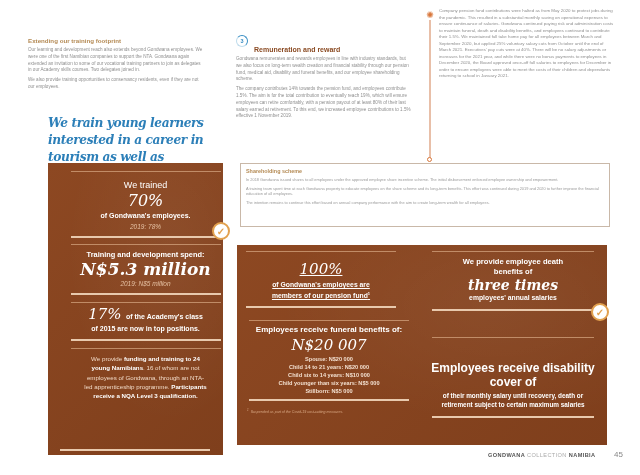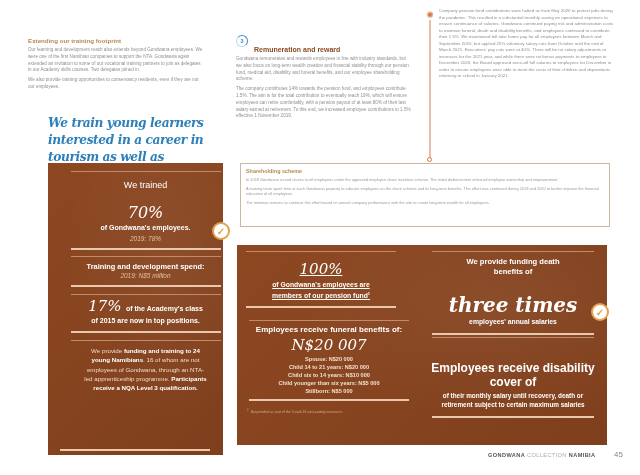--- a/index.html
+++ b/index.html
@@ -31,26 +31,27 @@
     <p>Our learning and development reach also extends beyond Gondwana employees. We were one of the first Namibian companies to support the NTA. Gondwana again extended an invitation to some of our vocational training partners to join as delegates in our Academy skills courses. Two delegates joined in.</p>
     <p>We also provide training opportunities to conservancy residents, even if they are not our employees.</p>
   </div>
 </div>
 
 <div class="abs quote" style="left:48px; top:115px; width:180px;">We train young learners interested in a career in tourism as well as members of the broader tourism industry.</div>
 
 <div class="abs card" style="left:48px; top:163px; width:175px; height:292px;">
   <div class="rule-thin" style="width:150px; margin-top:8px;"></div>
   <div style="font-size:9px; margin-top:8px;">We trained</div>
-  <div class="big-script" style="font-size:16px; margin-top:13px;">70%</div>
+  <div class="big-script" style="font-size:16px; margin-top:1px;">70%</div>
   <div class="w-bold" style="font-size:7px; margin-top:2px;">of Gondwana's employees.</div>
   <div class="sub-it" style="font-size:6.5px; margin-top:4px;">2019: 78%</div>
   <div class="rule" style="width:150px; margin-top:6px;"></div>
   <div class="rule-thin" style="width:150px; margin-top:6px;"></div>
   <div class="w-bold" style="font-size:7.4px; margin-top:5px;">Training and development spend:</div>
+  <div class="big-script" style="font-size:17px; font-weight:bold; margin-top:0px;">N$5.3 million</div>
   <div class="sub-it" style="font-size:6.5px; margin-top:1px;">2019: N$5 million</div>
   <div class="rule" style="width:150px; margin-top:6px;"></div>
   <div class="rule-thin" style="width:150px; margin-top:7px;"></div>
   <div style="margin-top:6px; line-height:9px;">
     <span class="big-script" style="font-size:15px;">17%</span>
     <span class="w-bold" style="font-size:7px;">of the Academy's class</span><br>
     <span class="w-bold" style="font-size:7px;">of 2015 are now in top positions.</span>
   </div>
   <div class="rule" style="width:150px; margin-top:6px;"></div>
   <div class="rule-thin" style="width:150px; margin-top:7px;"></div>
@@ -108,24 +109,24 @@
     </div>
     <div class="rule" style="width:160px; margin-top:4px;"></div>
     <div style="font-size:3.6px; font-style:italic; color:#d8a884; text-align:left; margin:7px 0 0 6px;">
       <sup style="font-size:3px;">1</sup>&nbsp;&nbsp;<span>Suspended as part of the Covid-19 cost-cutting measures.</span>
     </div>
   </div>
 
   <div class="abs" style="left:188px; top:0; width:176px; text-align:center;">
     <div class="rule-thin" style="width:162px; margin-top:6px;"></div>
     <div class="w-bold" style="font-size:7.6px; line-height:9.5px; margin-top:5px;">
-      <span>We provide funding death</span><br>
+      <span>We provide employee death</span><br>
       <span>benefits of</span>
     </div>
-    <div class="big-script" style="font-size:20px; font-weight:bold; margin-top:17px;">three times</div>
+    <div class="big-script" style="font-size:14px; font-weight:bold; margin-top:1px;">three times</div>
     <div class="w-bold" style="font-size:6.8px; margin-top:1px;">employees' annual salaries</div>
     <div class="rule" style="width:162px; margin-top:8px;"></div>
   </div>
 
   <div class="abs" style="left:188px; top:92px; width:176px; text-align:center;">
     <div class="rule-thin" style="width:162px;"></div>
     <div class="w-bold" style="font-size:12px; margin-top:23px;">Employees receive disability cover of</div>
     <div class="w-bold" style="font-size:6.4px; line-height:9px; margin:2px 8px 0;">of their monthly salary until recovery, death or retirement subject to certain maximum salaries</div>
     <div class="rule" style="width:162px; margin-top:7px;"></div>
   </div>

